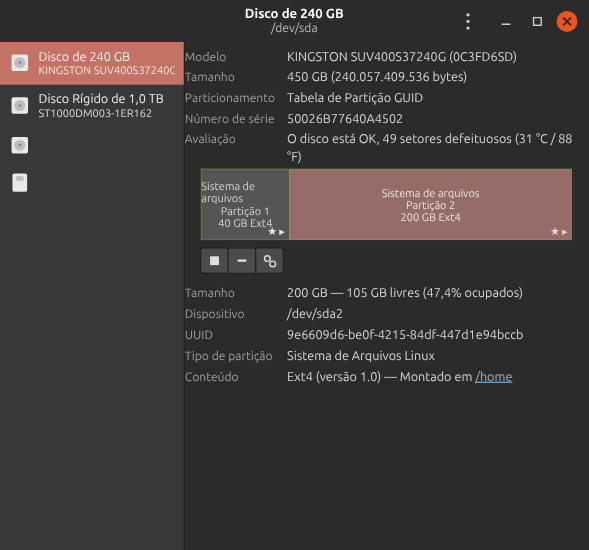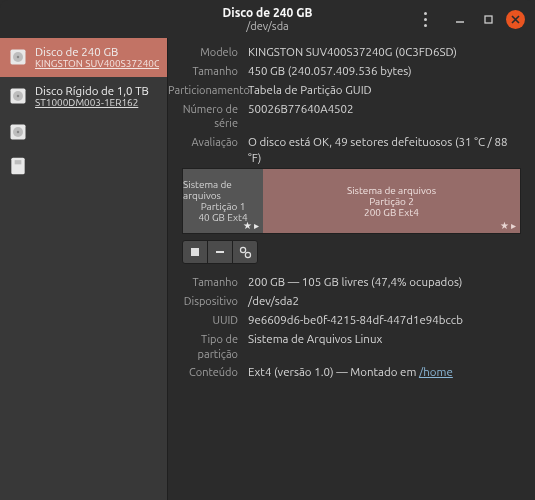--- a/index.html
+++ b/index.html
@@ -56,33 +56,33 @@
     }
     .disk-item {
       display: flex; align-items: center; gap: 7px;
       padding: 7px 8px;
       cursor: pointer;
     }
     .disk-item.sel { background: #c27365; color: #fff; }
     .disk-icon { width: 20px; height: 20px; flex-shrink: 0; }
     .disk-labels { display: flex; flex-direction: column; line-height: 1.15; overflow: hidden;}
     .disk-name { font-size: 11.5px; color: #f0f0f0; white-space: nowrap; }
-    .disk-sub { font-size: 10px; color: #ddd; white-space: nowrap; text-decoration: underline; }
+    .disk-sub { font-size: 10px; color: #ddd; white-space: nowrap; }
     .disk-item.sel .disk-sub { color: #f4e5e2; }
 
     .main { flex: 1; padding: 6px 14px 0 0; overflow: hidden; }
     .info-row {
       display: flex;
       align-items: baseline;
       margin-bottom: 3px;
       line-height: 1.35;
     }
     .info-label {
-      width: 80px;
-      text-align: right;
+      width: 93px;
+      text-align: left;
       color: #9e9e9e;
       font-size: 11px;
       padding-right: 10px;
       flex-shrink: 0;
     }
     .info-value { font-size: 11.5px; color: #d7d7d7; }
 
     .section-title {
       font-weight: bold;
       font-size: 12px;

